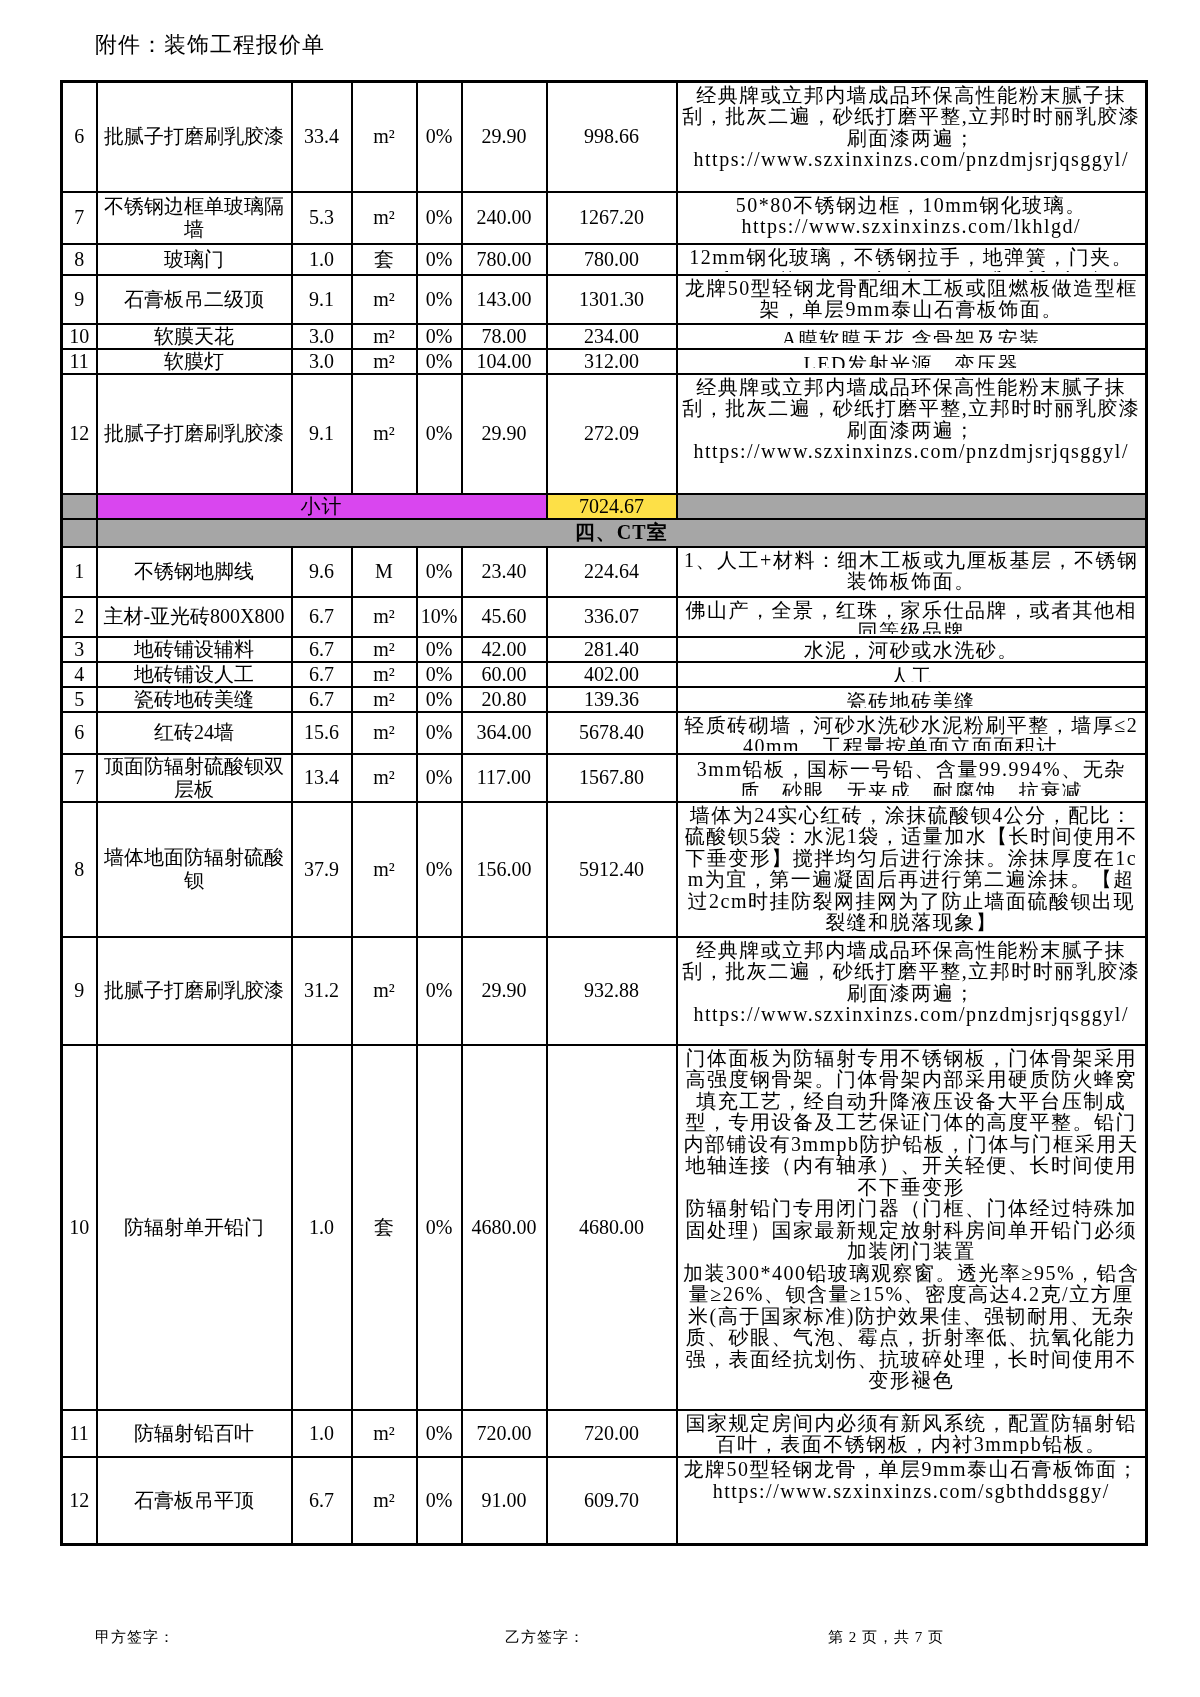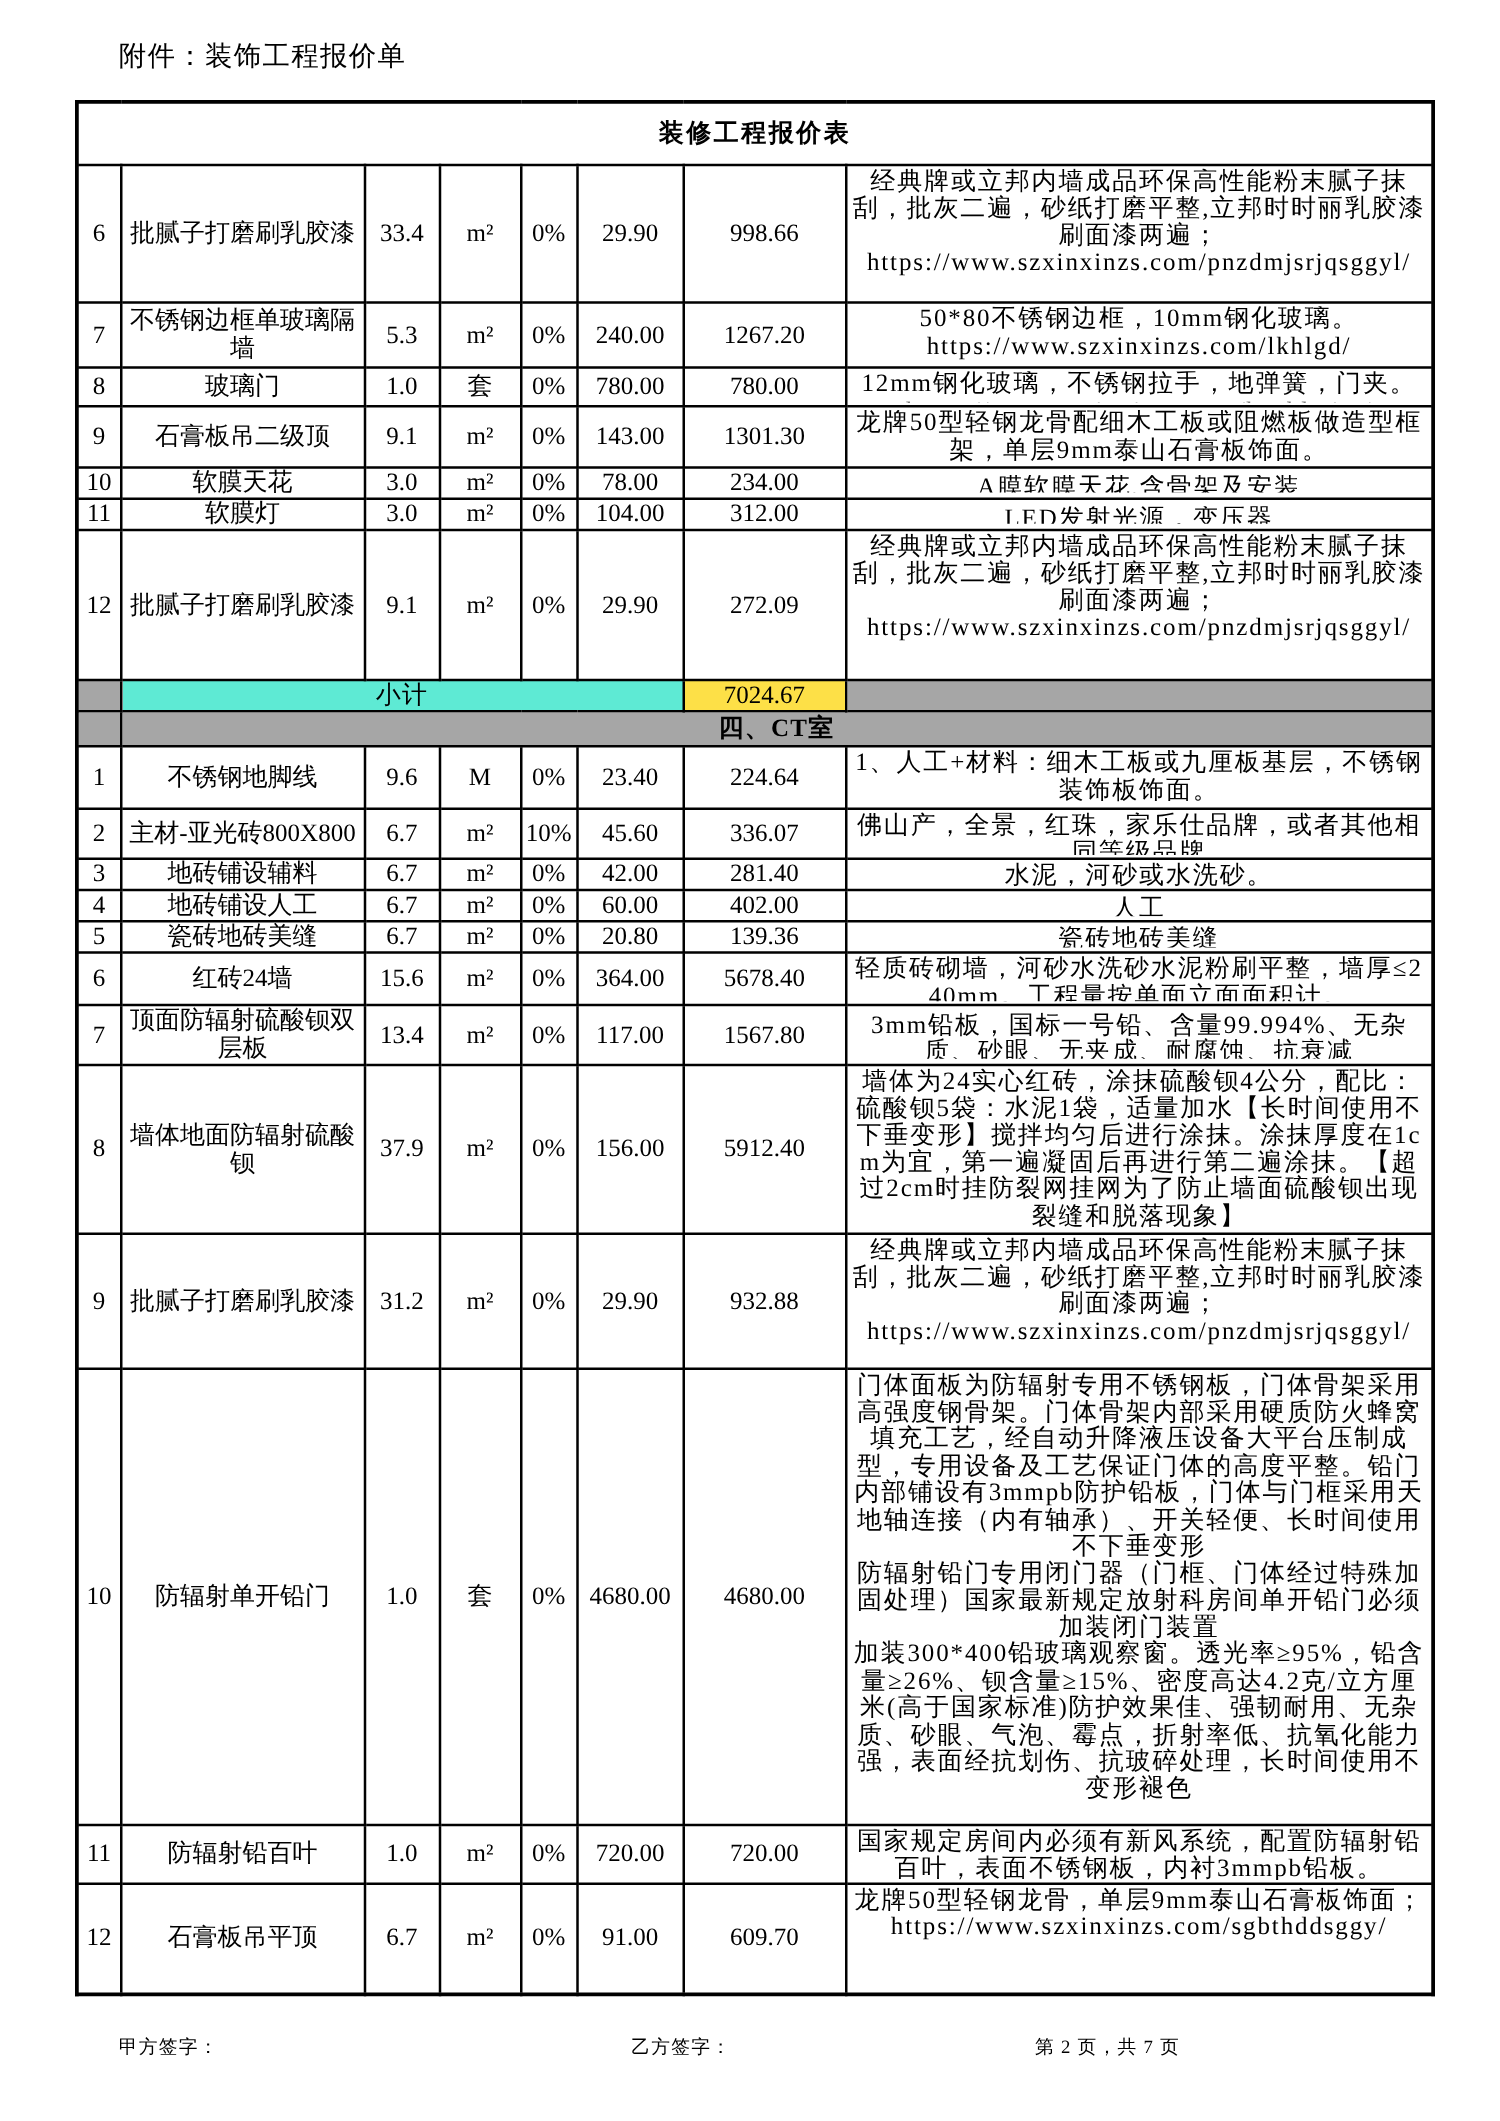--- a/index.html
+++ b/index.html
@@ -54,23 +54,20 @@
     <col style="width:35px">
       <col style="width:195px">
       <col style="width:60px">
       <col style="width:65px">
     <col style="width:45px">
       <col style="width:85px">
       <col style="width:130px">
       <col style="width:470px">
   </colgroup>
   <tbody>
-    <tr>
-      <td class="title-cell" colspan="8">装修工程报价表</td>
-    </tr>
   <tr style="height: 110px;">
         <td>6</td>
         <td class="name-cell">批腻子打磨刷乳胶漆</td>
         <td>33.4</td>
         <td>m²</td>
         <td>0%</td>
         <td>29.90</td>
         <td>998.66</td>
         <td class="desc-cell">
           <div class="desc-inner" style="height: 104px;">经典牌或立邦内墙成品环保高性能粉末腻子抹刮，批灰二遍，砂纸打磨平整,立邦时时丽乳胶漆刷面漆两遍；
@@ -147,21 +144,21 @@
         <td>0%</td>
         <td>29.90</td>
         <td>272.09</td>
         <td class="desc-cell">
           <div class="desc-inner" style="height: 114px;">经典牌或立邦内墙成品环保高性能粉末腻子抹刮，批灰二遍，砂纸打磨平整,立邦时时丽乳胶漆刷面漆两遍；
 https://www.szxinxinzs.com/pnzdmjsrjqsggyl/</div>
         </td>
       </tr>
       <tr style="height: 25px;">
         <td style="background: rgb(166, 166, 166);"></td>
-        <td colspan="5" class="subtotal-label" style="background: #5eead4; font-family: Liberation Serif, serif;">小计</td>
+        <td colspan="5" class="subtotal-label" style="background: #d946ef; font-family: Liberation Serif, serif;">小计</td>
         <td style="background: #fde047;">7024.67</td>
         <td style="background: rgb(166, 166, 166);"></td>
       </tr>
       <tr style="height: 28px;">
         <td style="background: rgb(166, 166, 166);"></td>
         <td colspan="7" class="section-cell" style="background: rgb(166, 166, 166); margin-left: 36px;">四、CT室</td>
       </tr>
       <tr style="height: 50px;">
         <td>1</td>
         <td class="name-cell">不锈钢地脚线</td>

